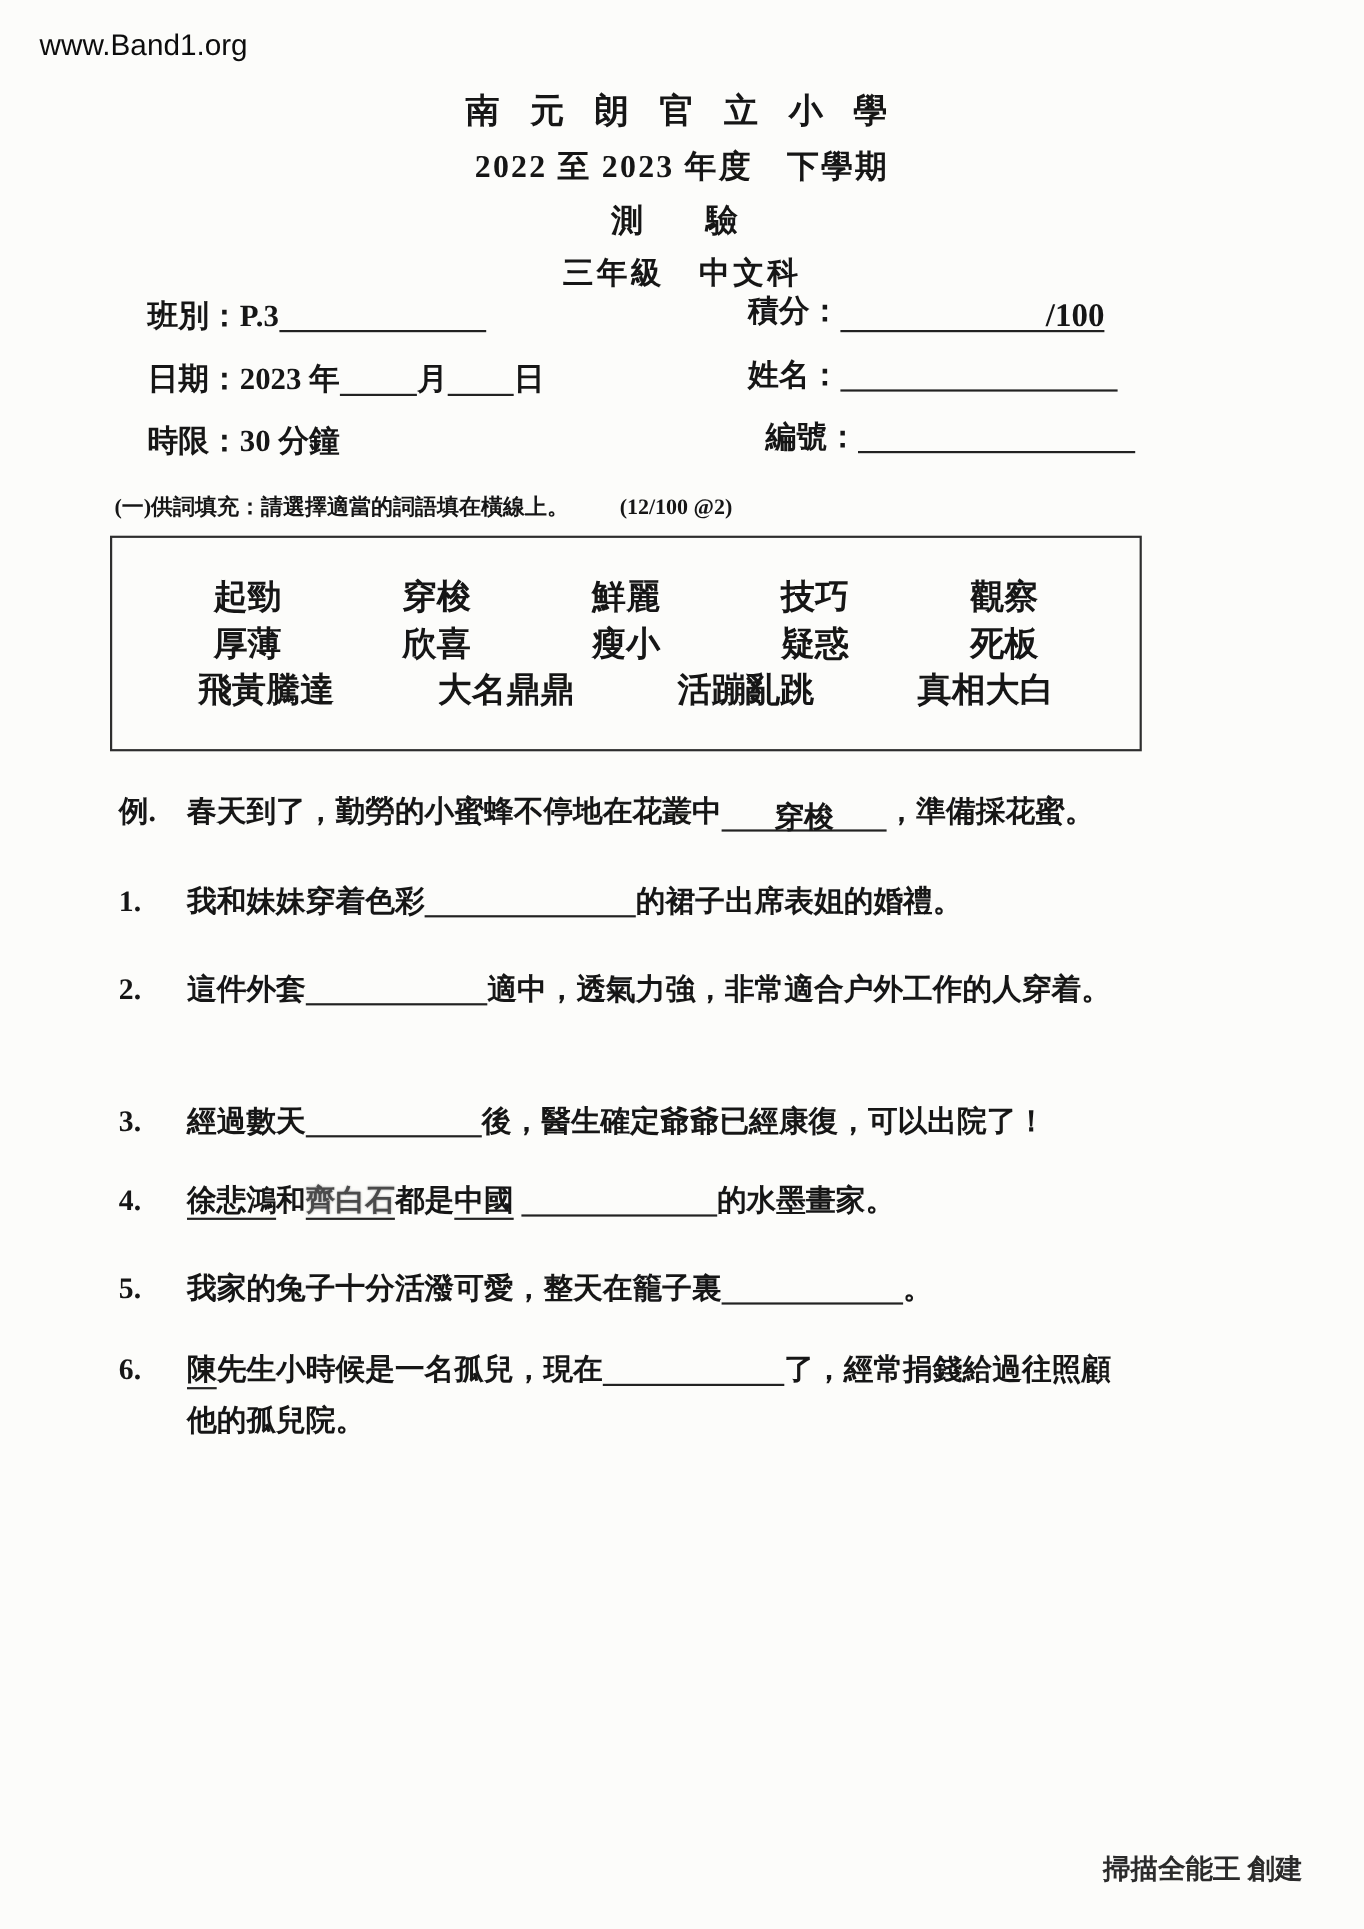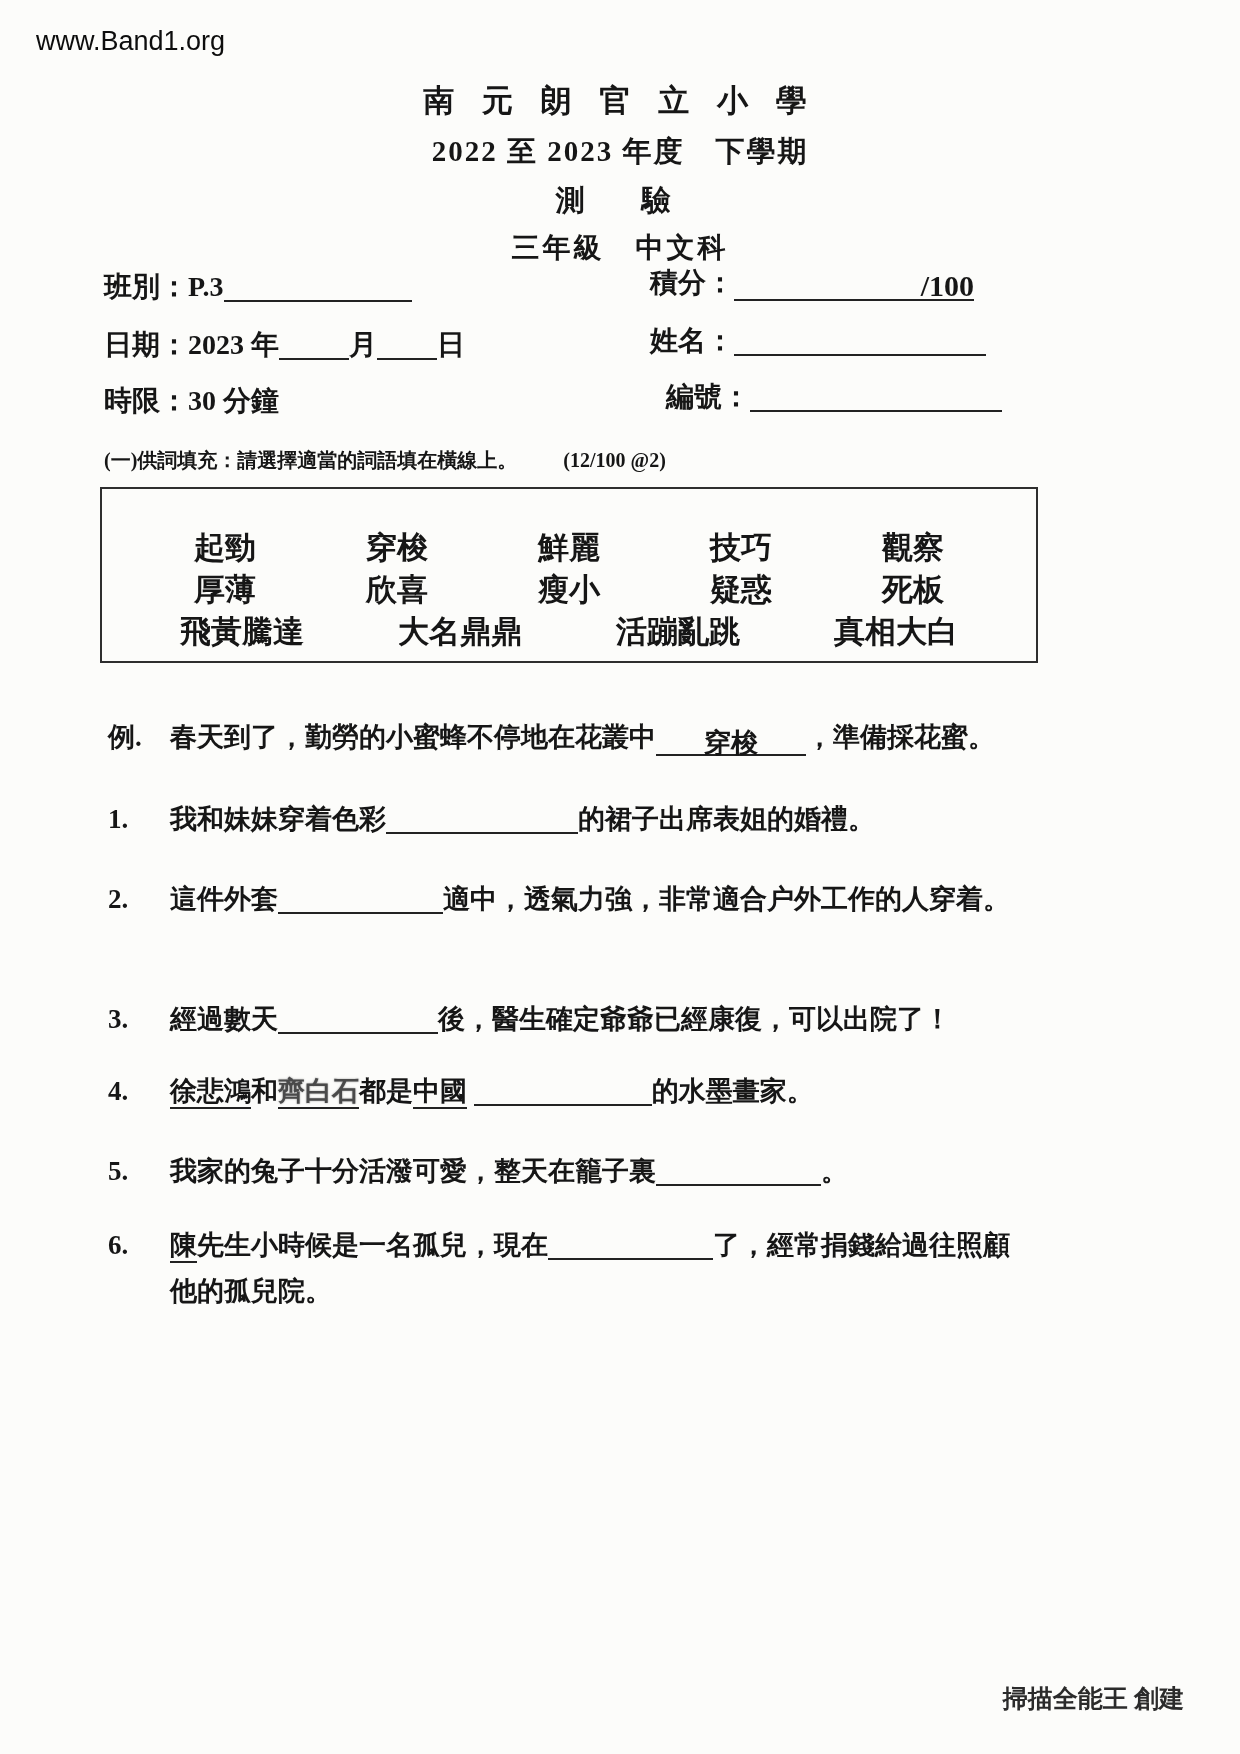--- a/index.html
+++ b/index.html
@@ -19,41 +19,41 @@
     font-size:27px; color:#0d0d0d;
   }
 
   .title-block { position:absolute; top:80px; left:0; width:100%; text-align:center; font-weight:700; }
   .title-school { font-size:31px; letter-spacing:10px; }
   .title-term   { font-size:29px; margin-top:10px; letter-spacing:2px;text-align:center; }
   .title-exam   { font-size:29px; margin-top:9px; letter-spacing:14px; }
   .title-grade  { font-size:28px; margin-top:8px; letter-spacing:3px; }
 
   .row { position:absolute; font-size:28px; font-weight:700; white-space:nowrap; }
-  .label { font-size:28px; font-weight:700; }
+  .label { font-size:28px; font-weight:700;margin-left:30px; }
 
   .blank {
     display:inline-block;
     border-bottom:2.5px solid #222;
     height:30px;
     vertical-align:-6px;
   }
   .w70{width:70px;} .w60{width:60px;} .w180{width:188px;} .w250{width:252px;}
   .w160{width:160px;} .w165{width:165px;} .w175{width:178px;} .w190{width:192px;}
 
   .score-line { width:240px; text-align:right; font-size:30px; font-weight:700; }
   .score-line span { position:relative; top:-2px; }
 
   .sec-title { position:absolute; top:447px; left:104px; font-size:20px; font-weight:700; white-space:nowrap; }
   .sec-title .marks { margin-left:46px; }
 
   .wordbox {
-    position:absolute; top:487px; left:100px; width:938px; height:176px;
+    position:absolute; top:487px; left:100px; width:938px; height:196px;
     border:2.5px solid #2e2e2e;
-    display:flex; flex-direction:column; justify-content:flex-end;
+    display:flex; flex-direction:column; justify-content:center;
     padding:8px 0;
   }
   .wordrow { display:flex; justify-content:space-between; font-size:31px; font-weight:700; }
   .wr12 { padding:0 92px; }
   .wr3  { padding:0 78px; }
 
   .question {
     position:absolute; left:108px; width:920px;
     display:flex; align-items:flex-start;
     font-size:27px; font-weight:700; line-height:46px;

